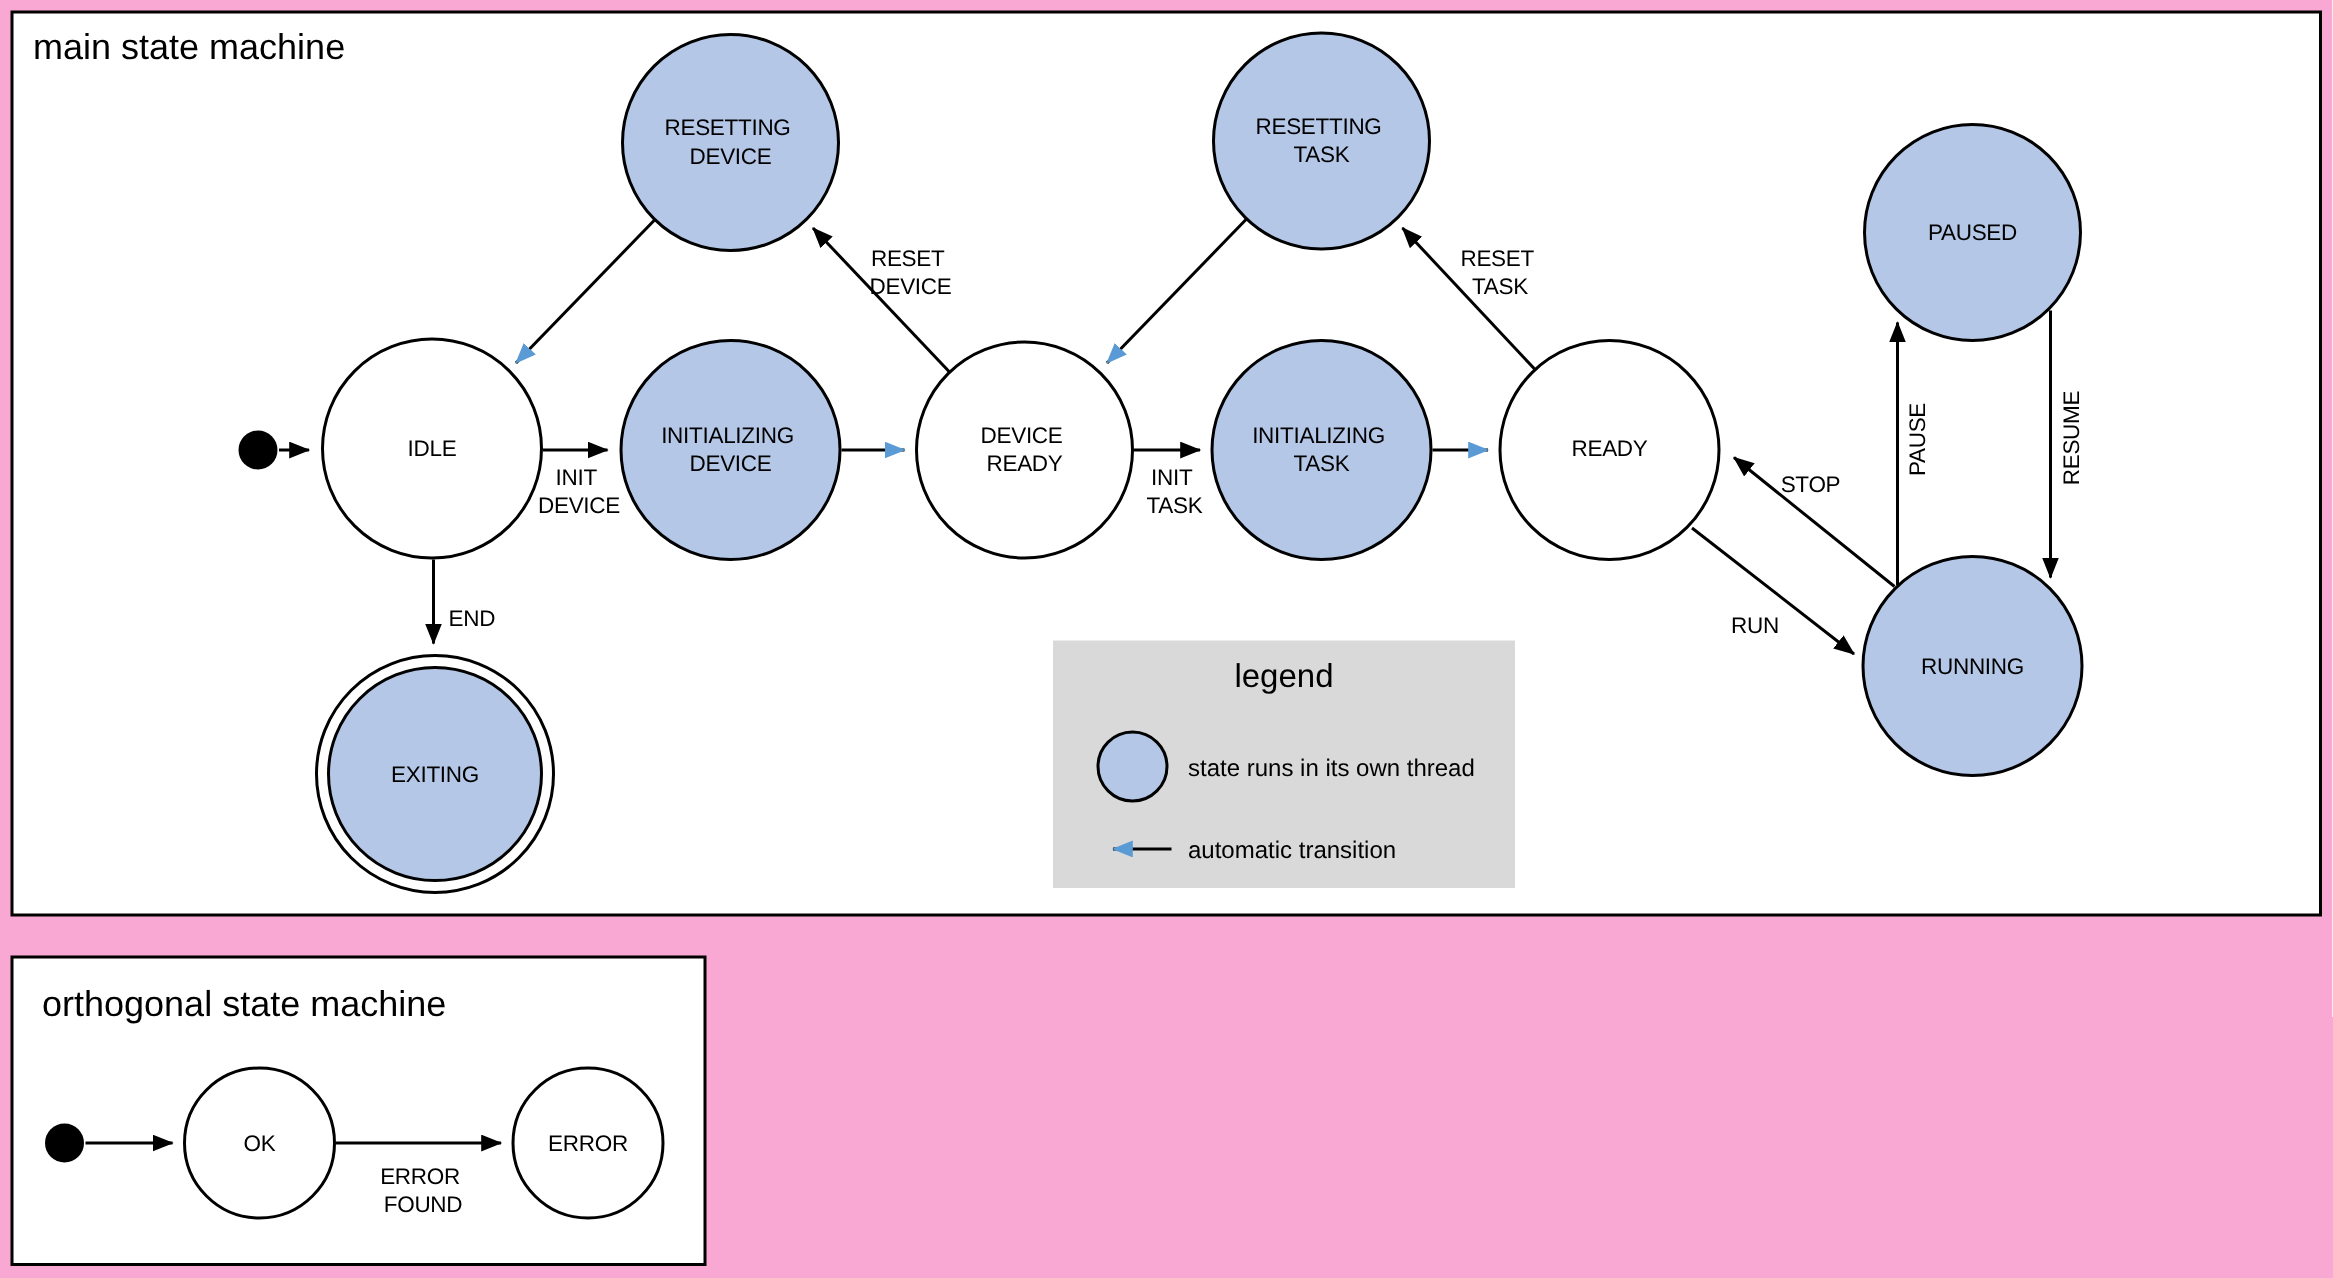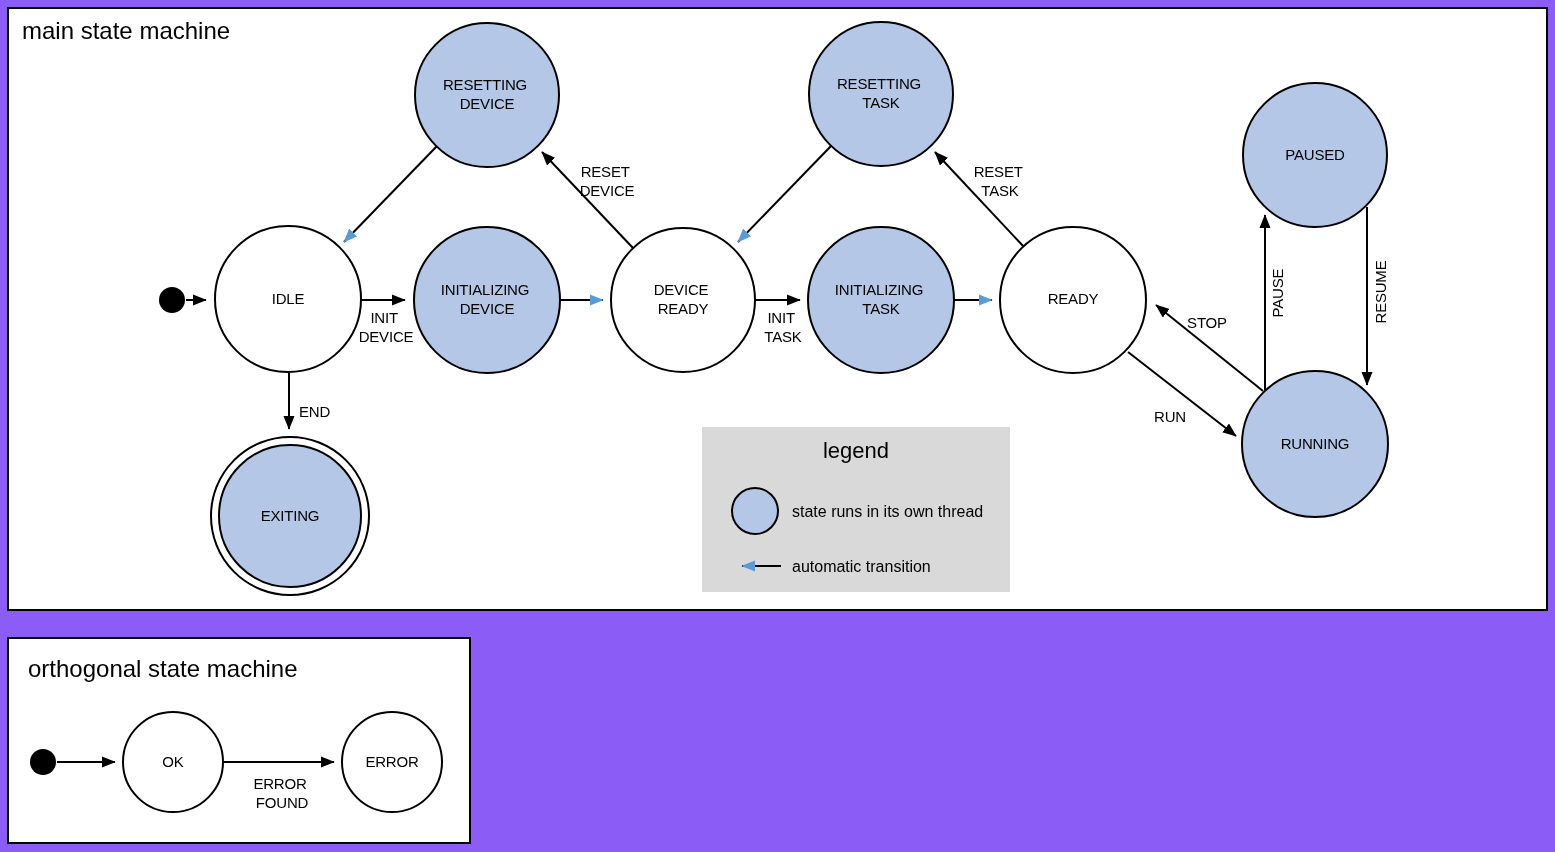--- a/index.html
+++ b/index.html
@@ -1,16 +1,16 @@
 <!DOCTYPE html>
 <html><head>
 <meta charset="utf-8">
 <style>
   html,body{margin:0;padding:0;background:#ffffff;}
-  .page{position:relative;width:1555px;height:852px;background:#8b5cf6;overflow:hidden;}
+  .page{position:relative;width:1555px;height:852px;background:#f9a8d4;overflow:hidden;}
   svg{display:block;}
   text{font-family:"Liberation Sans","DejaVu Sans",sans-serif;fill:#000;}
   .title{font-size:24px;}
   .state-lbl{font-size:15px;letter-spacing:-0.2px;text-anchor:middle;}
   .trans-lbl{font-size:15px;letter-spacing:-0.2px;text-anchor:middle;}
   .trans-lbl-start{font-size:15px;letter-spacing:-0.2px;text-anchor:start;}
   .legend-title{font-size:22px;text-anchor:middle;}
   .legend-text{font-size:16px;}
   .edge{stroke:#000;stroke-width:2;fill:none;}
   .node{stroke:#000;stroke-width:2;}

